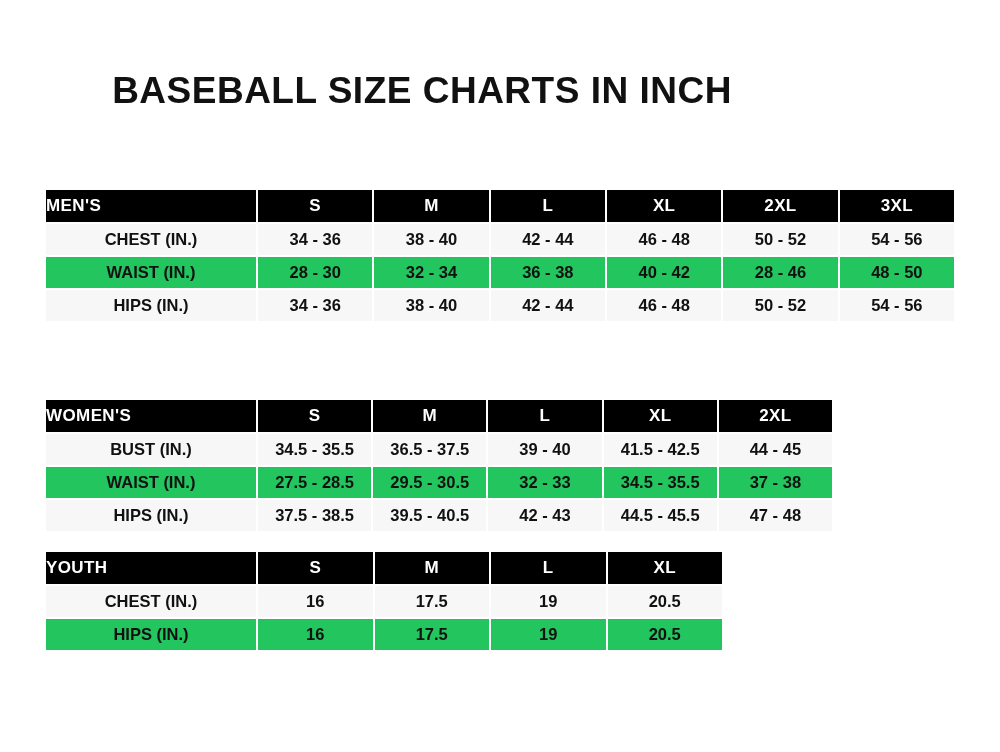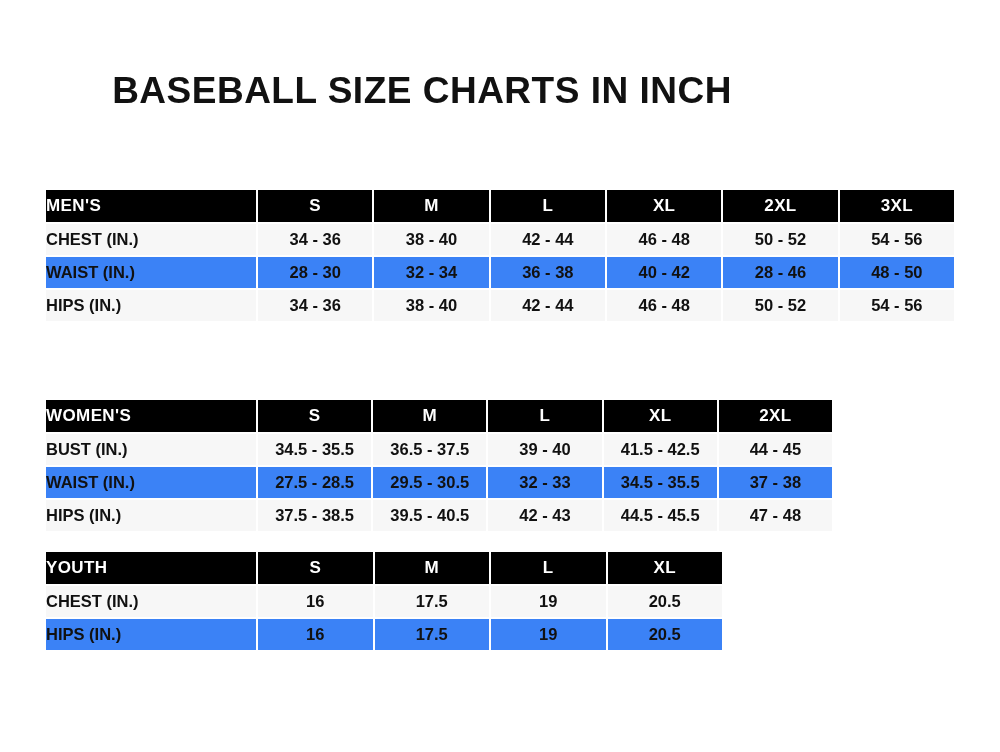--- a/index.html
+++ b/index.html
@@ -53,27 +53,27 @@
     background: #000000;
     color: #ffffff;
     font-size: 17px;
     letter-spacing: 0.4px;
     height: 32px;
   }
   table.size-table thead td.rowlabel-head {
     text-align: left;
   }
   table.size-table tbody tr.shade td {
-    background: #3b82f6;
+    background: #22c55e;
   }
   table.size-table tbody tr.plain td {
     background: #f7f7f7;
   }
   table.size-table tbody td.rowlabel {
-    text-align: left;
+    text-align: center;
   }
 
   
   #mens-table-wrap {
     position: absolute;
     top: 188px;
     left: 44px;
     width: 912px;
   }
   #womens-table-wrap {

